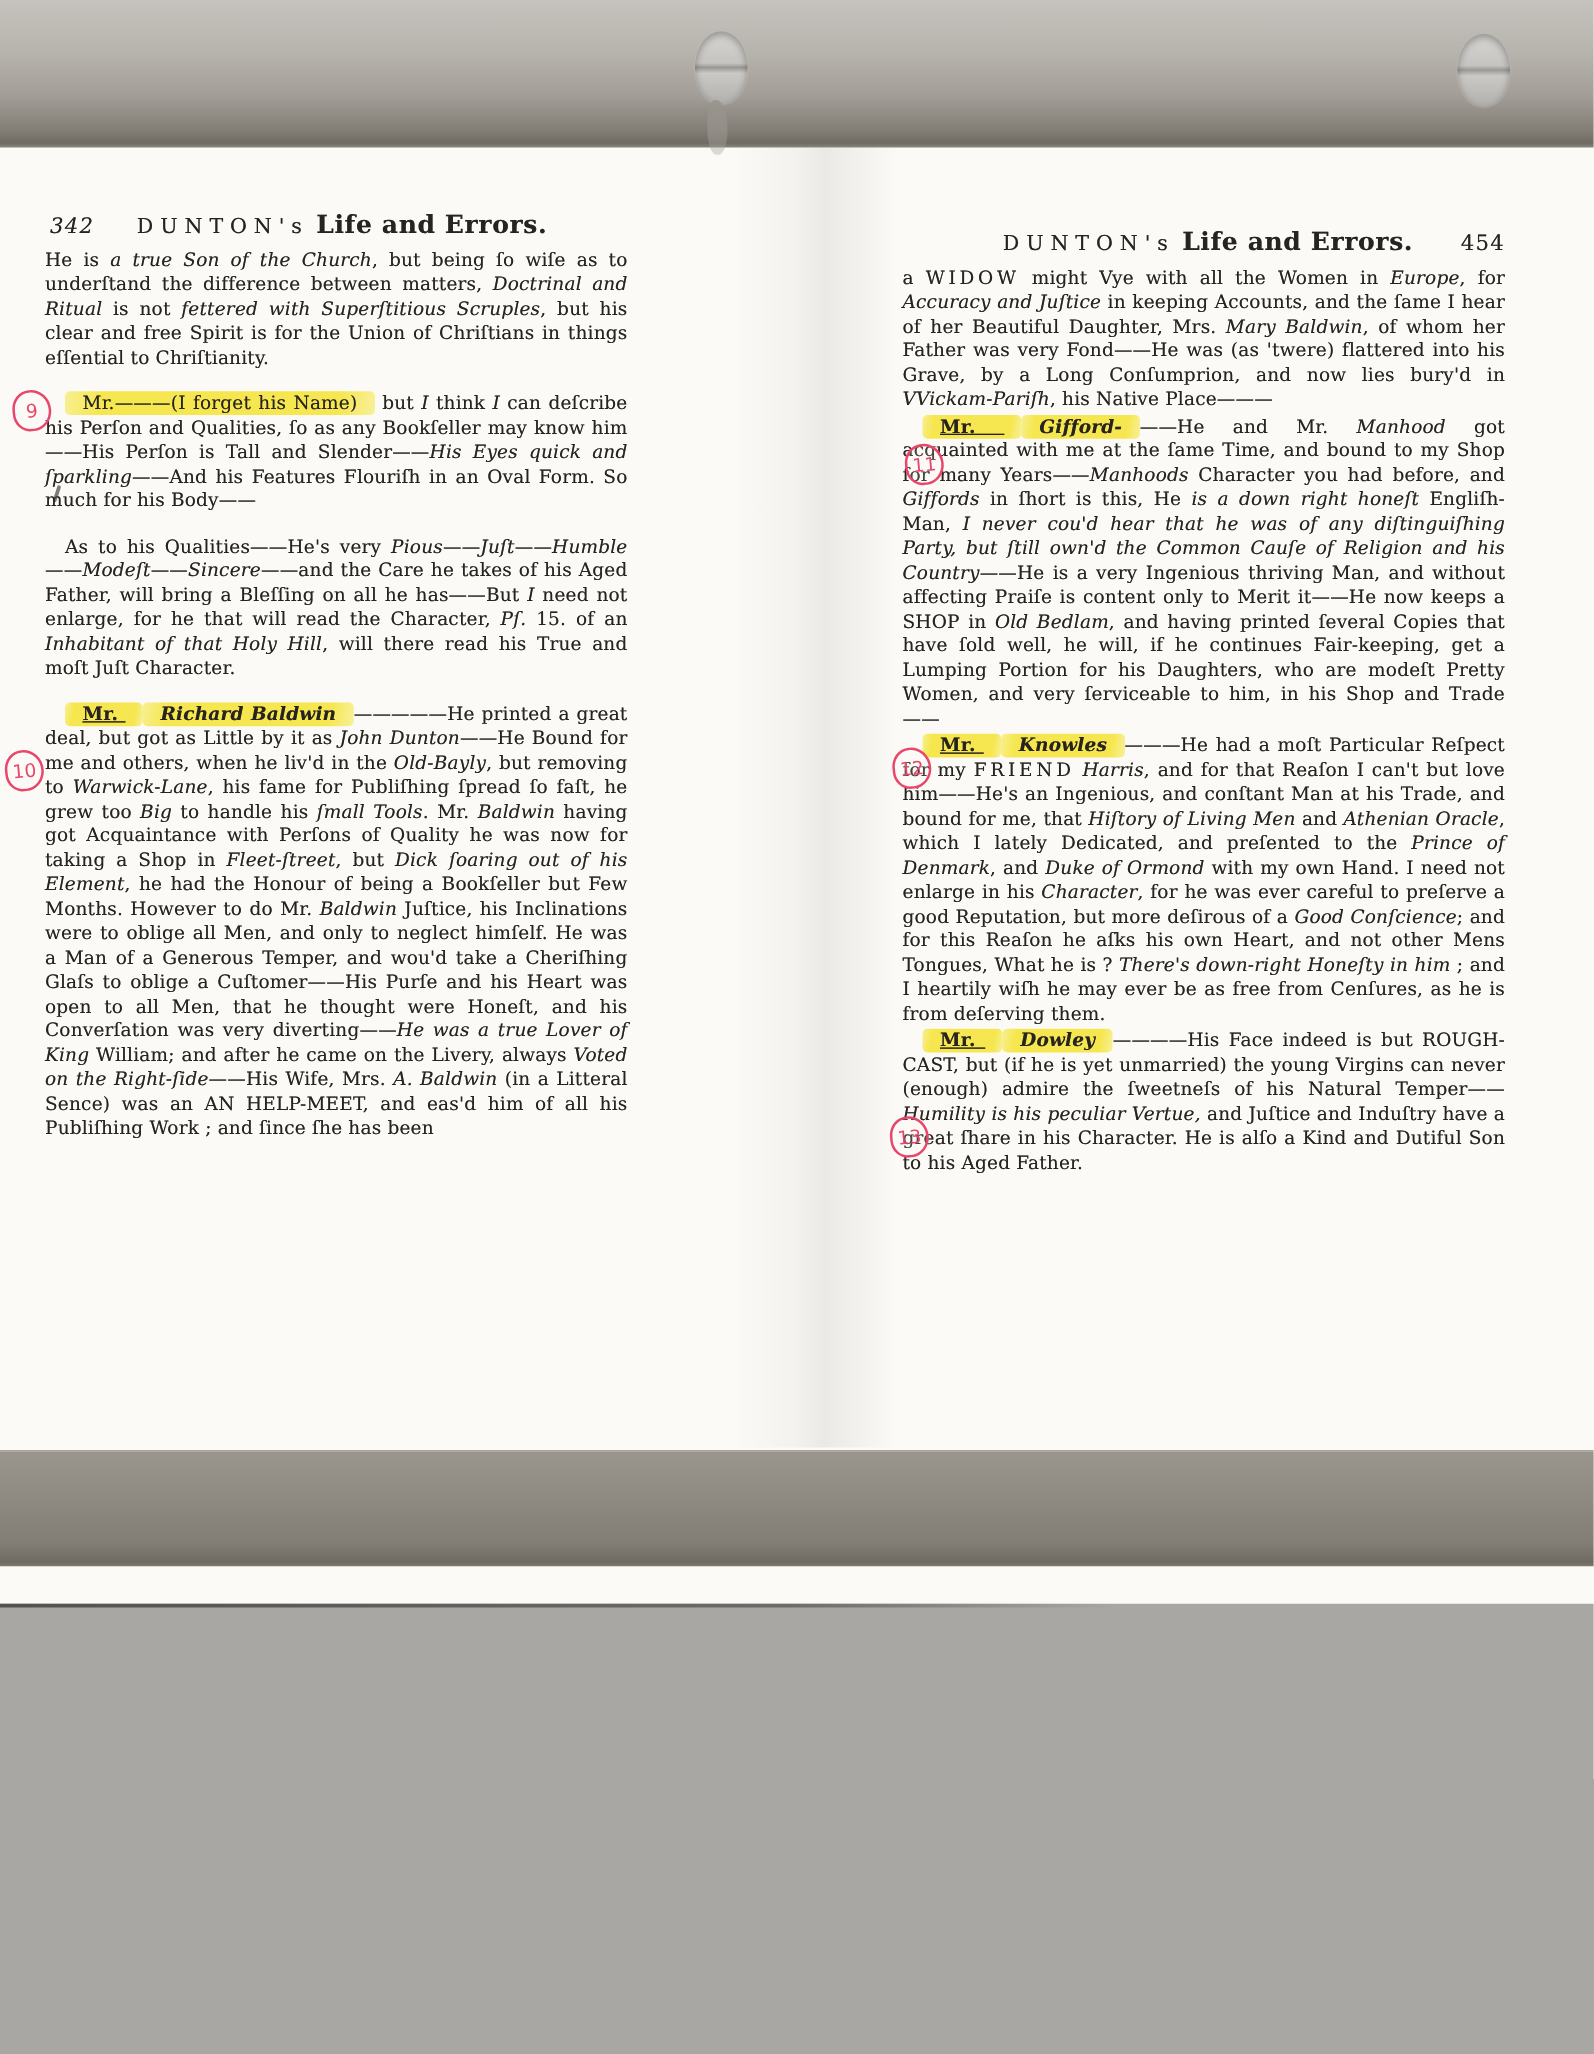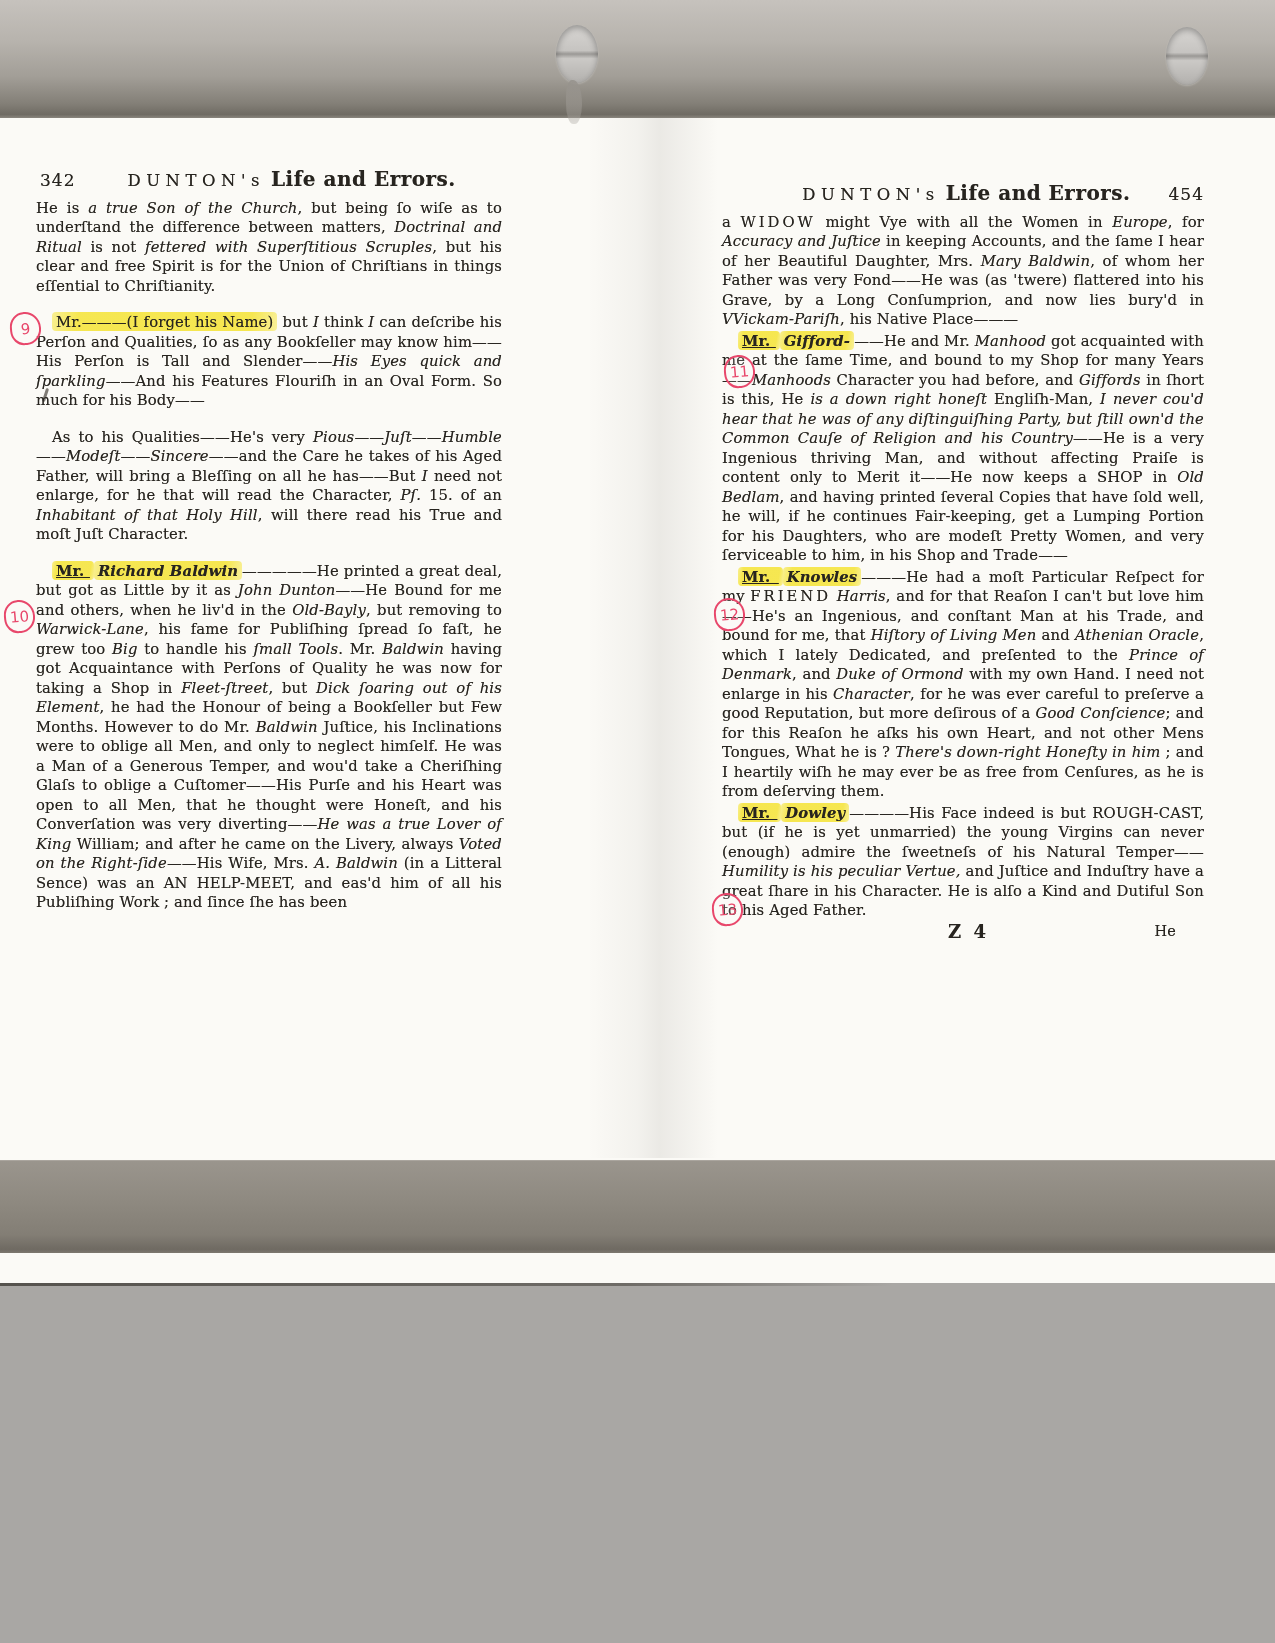--- a/index.html
+++ b/index.html
@@ -30,35 +30,35 @@
   
   .page{position:absolute;color:#27241f;font-size:14.8px;line-height:19.5px;
     text-align:justify;letter-spacing:.15px;text-shadow:0 0 .45px rgba(39,36,31,.55);}
   .page-left{left:36px;top:170px;width:466px;}
   .page-right{left:722px;top:184px;width:482px;}
 
   .hdr{display:flex;align-items:baseline;white-space:nowrap;margin-bottom:7px;text-align:left;}
   .hdr .pgnum{font-size:17px;letter-spacing:1px;}
   .hdr .word{font-size:16.5px;letter-spacing:5.5px;font-weight:500;margin:0 6px 0 0;}
   .hdr .gothic{font-size:20px;font-weight:700;letter-spacing:.5px;}
-  .page-left .hdr .pgnum{margin-right:52px;}
+  .page-left .hdr .pgnum{margin-right:34px;font-style:italic;}
   .page-left .hdr{padding-left:4px;}
   .page-right .hdr{justify-content:flex-end;}
   .page-right .hdr .pgnum{margin-left:38px;}
 
   .para{margin:0 0 17px 0;}
   .para.ind{text-indent:16px;}
   .page-right .para{margin:0 0 2px 0;}
 
   .seg-n{}
   .seg-i{font-style:italic;}
   .seg-caps{letter-spacing:3px;}
   .seg-hl,.seg-hlb,.seg-hlbi{
     background:linear-gradient(100deg,rgba(246,230,64,.55),rgba(245,228,58,.88) 12%,rgba(245,228,58,.88) 88%,rgba(246,230,64,.5));
-    border-radius:4px;padding:1px 4px;box-decoration-break:clone;-webkit-box-decoration-break:clone;}
+    border-radius:4px;padding:1px 14px;box-decoration-break:clone;-webkit-box-decoration-break:clone;}
   .seg-hlb{font-weight:bold;text-decoration:underline;}
   .seg-hlbi{font-weight:bold;font-style:italic;}
 
   .pg-footer{display:flex;margin-top:1px;}
   .sig{margin-left:226px;font-size:18px;font-weight:bold;letter-spacing:3px;}
   .catch{margin-left:auto;margin-right:28px;font-size:14.5px;}
 
   
   .circ{position:absolute;width:27px;height:29px;border:2.4px solid #e8476b;color:#e8476b;
     border-radius:47% 53% 50% 46%;display:flex;align-items:center;justify-content:center;
@@ -97,23 +97,19 @@
 <div class="page page-right">
   <div class="hdr">
     <span class="word">DUNTON's</span>
     <span class="gothic">Life and Errors.</span>
     <span class="pgnum">454</span>
   </div>
   <p class="para"><span class="seg-n">a </span><span class="seg-caps">WIDOW</span><span class="seg-n"> might Vye with all the Women in </span><span class="seg-i">Europe</span><span class="seg-n">, for </span><span class="seg-i">Accuracy and Juſtice</span><span class="seg-n"> in keeping Accounts, and the ſame I hear of her Beautiful Daughter, Mrs. </span><span class="seg-i">Mary Baldwin</span><span class="seg-n">, of whom her Father was very Fond——He was (as 'twere) flattered into his Grave, by a Long Conſumprion, and now lies bury'd in </span><span class="seg-i">VVickam-Pariſh</span><span class="seg-n">, his Native Place———</span></p>
   <p class="para ind"><span class="seg-hlb">Mr. </span><span class="seg-hlbi">Gifford-</span><span class="seg-n">——He and Mr. </span><span class="seg-i">Manhood</span><span class="seg-n"> got acquainted with me at the ſame Time, and bound to my Shop for many Years——</span><span class="seg-i">Manhoods</span><span class="seg-n"> Character you had before, and </span><span class="seg-i">Giffords</span><span class="seg-n"> in ſhort is this, He </span><span class="seg-i">is a down right honeſt</span><span class="seg-n"> Engliſh-Man, </span><span class="seg-i">I never cou'd hear that he was of any diſtinguiſhing Party, but ſtill own'd the Common Cauſe of Religion and his Country</span><span class="seg-n">——He is a very Ingenious thriving Man, and without affecting Praiſe is content only to Merit it——He now keeps a SHOP in </span><span class="seg-i">Old Bedlam</span><span class="seg-n">, and having printed ſeveral Copies that have ſold well, he will, if he continues Fair-keeping, get a Lumping Portion for his Daughters, who are modeſt Pretty Women, and very ſerviceable to him, in his Shop and Trade——</span></p>
   <p class="para ind"><span class="seg-hlb">Mr. </span><span class="seg-hlbi">Knowles</span><span class="seg-n">———He had a moſt Particular Reſpect for my </span><span class="seg-caps">FRIEND</span><span class="seg-n"> </span><span class="seg-i">Harris</span><span class="seg-n">, and for that Reaſon I can't but love him——He's an Ingenious, and conſtant Man at his Trade, and bound for me, that </span><span class="seg-i">Hiſtory of Living Men</span><span class="seg-n"> and </span><span class="seg-i">Athenian Oracle</span><span class="seg-n">, which I lately Dedicated, and preſented to the </span><span class="seg-i">Prince of Denmark</span><span class="seg-n">, and </span><span class="seg-i">Duke of Ormond</span><span class="seg-n"> with my own Hand.  I need not enlarge in his </span><span class="seg-i">Character</span><span class="seg-n">, for he was ever careful to preſerve a good Reputation, but more deſirous of a </span><span class="seg-i">Good Conſcience</span><span class="seg-n">; and for this Reaſon he aſks his own Heart, and not other Mens Tongues, What he is ? </span><span class="seg-i">There's down-right Honeſty in him</span><span class="seg-n"> ; and I heartily wiſh he may ever be as free from Cenſures, as he is from deſerving them.</span></p>
   <p class="para ind"><span class="seg-hlb">Mr. </span><span class="seg-hlbi">Dowley</span><span class="seg-n">————His Face indeed is but ROUGH-CAST, but (if he is yet unmarried) the young Virgins can never (enough) admire the ſweetneſs of his Natural Temper——</span><span class="seg-i">Humility is his peculiar Vertue,</span><span class="seg-n"> and Juſtice and Induſtry have a great ſhare in his Character.  He is alſo a Kind and Dutiful Son to his Aged Father.</span></p>
-  <div class="pg-footer">
-    <span class="sig">Z 4</span>
-    <span class="catch">He</span>
-  </div>
 </div>
 
 <div class="circ c9">9</div>
 <div class="circ c10">10</div>
 <div class="circ c11">11</div>
 <div class="circ c12">12</div>
 <div class="circ c13">13</div>
 
 </body></html>

